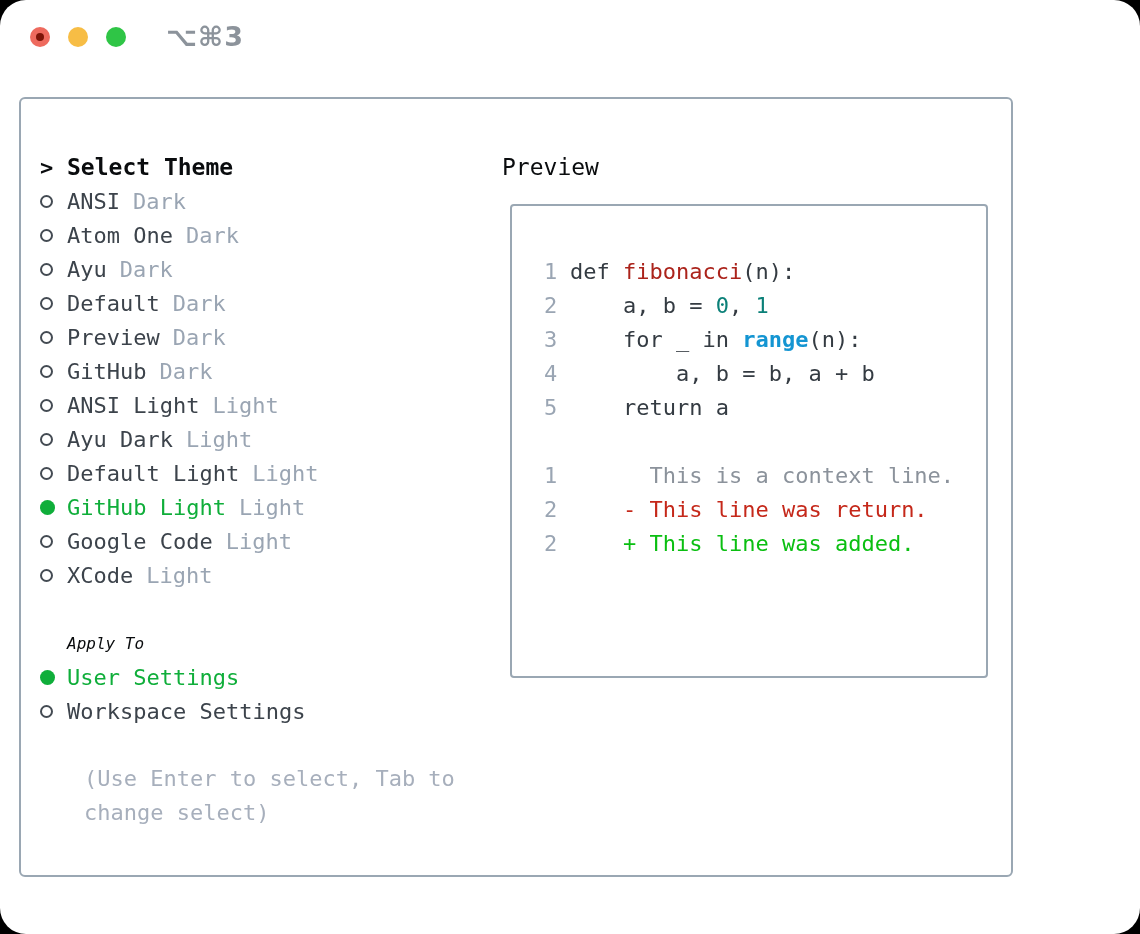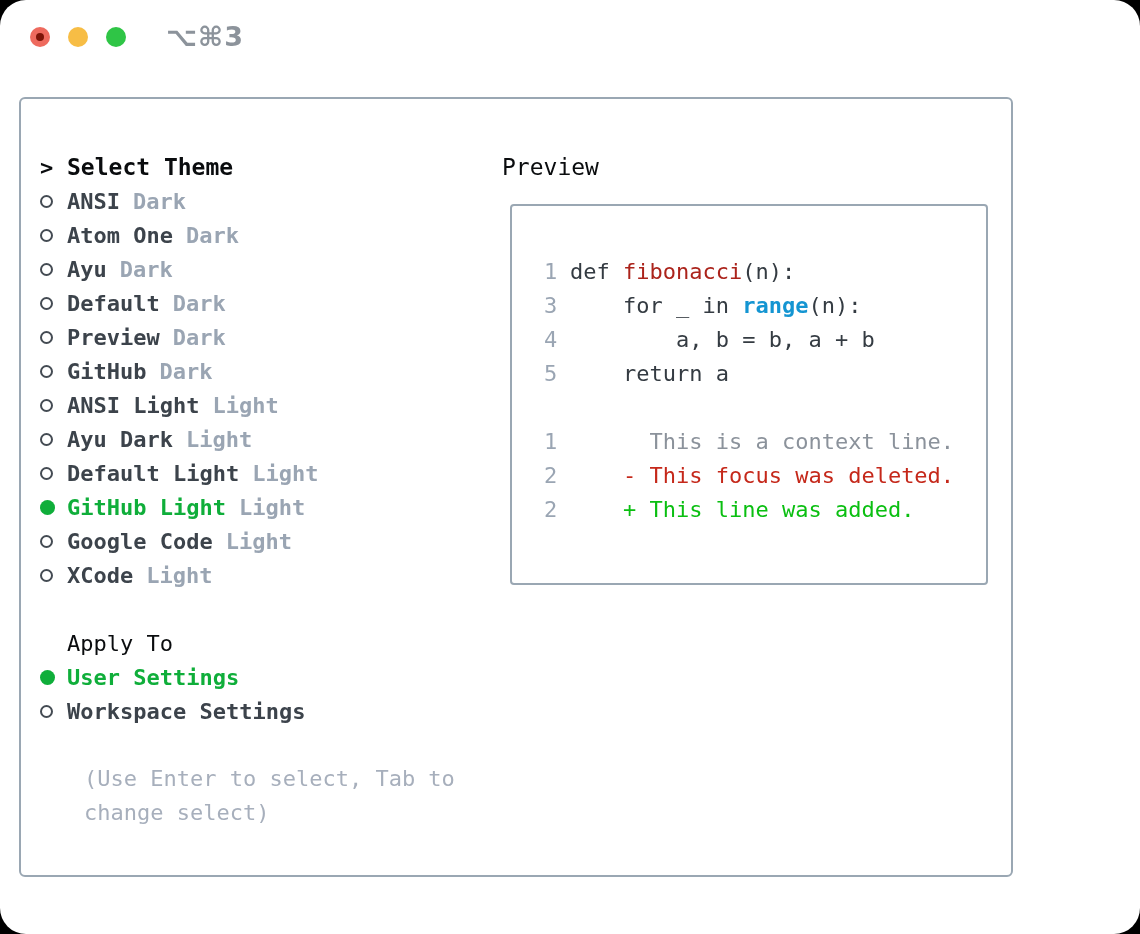--- a/index.html
+++ b/index.html
@@ -41,21 +41,21 @@
     width: 994px; height: 780px;
     border: 2px solid var(--border-gray);
     border-radius: 6px;
     box-sizing: border-box;
     background: #fff;
   }
   
   .left-col { position: absolute; left: 19px; top: 51px; }
   .row {
     height: 34px; display: flex; align-items: center;
-    font-size: 22px; color: var(--item-fg); white-space: pre; font-weight: bold;
+    font-size: 22px; color: var(--item-fg); white-space: pre;
   }
   .row.header { font-size: 23px; font-weight: bold; color: var(--header-black); }
   .marker { width: 27px; display: flex; align-items: center; flex: none; }
   .chev { font-weight: bold; color: var(--header-black); font-size: 22px; }
   .radio-hollow {
     width: 13px; height: 13px; border: 2px solid #444b53;
     border-radius: 50%; box-sizing: border-box;
   }
   .radio-filled {
     width: 15px; height: 15px; background: var(--accent-green);
@@ -70,21 +70,21 @@
     margin-left: 44px;
   }
   
   .preview-title {
     position: absolute; left: 481px; top: 51px; height: 34px;
     display: flex; align-items: center;
     font-size: 23px; font-weight: normal; color: var(--header-black);
   }
   .preview-box {
     position: absolute; left: 489px; top: 105px;
-    width: 478px; height: 381px;
+    width: 478px; height: 474px;
     border: 2px solid var(--border-gray);
     border-radius: 4px;
     box-sizing: border-box;
     padding: 49px 0 0 32px;
     overflow: hidden;
   }
   .code-line {
     height: 34px; line-height: 34px; white-space: pre;
     font-size: 22px; color: var(--code-fg);
   }
@@ -126,41 +126,42 @@
           <div class="row"><span class="marker"><span class="radio-hollow"></span></span><span class="name">Preview</span><span class="variant">Dark</span></div>
           <div class="row"><span class="marker"><span class="radio-hollow"></span></span><span class="name">GitHub</span><span class="variant">Dark</span></div>
           <div class="row"><span class="marker"><span class="radio-hollow"></span></span><span class="name">ANSI Light</span><span class="variant">Light</span></div>
           <div class="row"><span class="marker"><span class="radio-hollow"></span></span><span class="name">Ayu Dark</span><span class="variant">Light</span></div>
           <div class="row"><span class="marker"><span class="radio-hollow"></span></span><span class="name">Default Light</span><span class="variant">Light</span></div>
           <div class="row"><span class="marker"><span class="radio-filled"></span></span><span class="name sel">GitHub Light</span><span class="variant">Light</span></div>
           <div class="row"><span class="marker"><span class="radio-hollow"></span></span><span class="name">Google Code</span><span class="variant">Light</span></div>
           <div class="row"><span class="marker"><span class="radio-hollow"></span></span><span class="name">XCode</span><span class="variant">Light</span></div>
         </div>
       <div class="gap-row"></div>
-      <div class="row header" style="font-weight: normal; font-size: 22px;">
+      <div class="row header" style="font-weight: normal; font-size: 16px; font-style: italic;">
         <span class="marker"></span>
         <span>Apply To</span>
       </div>
       <div id="apply-list">
           <div class="row"><span class="marker"><span class="radio-filled"></span></span><span class="name sel">User Settings</span></div>
           <div class="row"><span class="marker"><span class="radio-hollow"></span></span><span class="name">Workspace Settings</span></div>
         </div>
       <div class="gap-row"></div>
       <div id="hint-block" class="hint"><div>(Use Enter to select, Tab to</div><div>change select)</div></div>
     </div>
 
     <div class="preview-title">Preview</div>
 
     <div class="preview-box">
       <div id="code-lines">
           <div class="code-line"><span class="ln">1</span><span class="seg-fg">def </span><span class="seg-func">fibonacci</span><span class="seg-fg">(n):</span></div>
+          <div class="code-line"><span class="ln">2</span><span class="seg-fg">    a, b = </span><span class="seg-num">0</span><span class="seg-fg">, </span><span class="seg-num">1</span></div>
           <div class="code-line"><span class="ln">3</span><span class="seg-fg">    for _ in </span><span class="seg-builtin">range</span><span class="seg-fg">(n):</span></div>
           <div class="code-line"><span class="ln">4</span><span class="seg-fg">        a, b = b, a + b</span></div>
           <div class="code-line"><span class="ln">5</span><span class="seg-fg">    return a</span></div>
           <div class="code-line"><span class="ln"></span></div>
           <div class="code-line"><span class="ln">1</span><span class="seg-ctx">      This is a context line.</span></div>
-          <div class="code-line"><span class="ln">2</span><span class="seg-del">    - This focus was deleted.</span></div>
+          <div class="code-line"><span class="ln">2</span><span class="seg-del">    - This line was return.</span></div>
           <div class="code-line"><span class="ln">2</span><span class="seg-add">    + This line was added.</span></div>
         </div>
     </div>
 
   </div>
 </div>
 
 </body></html>

